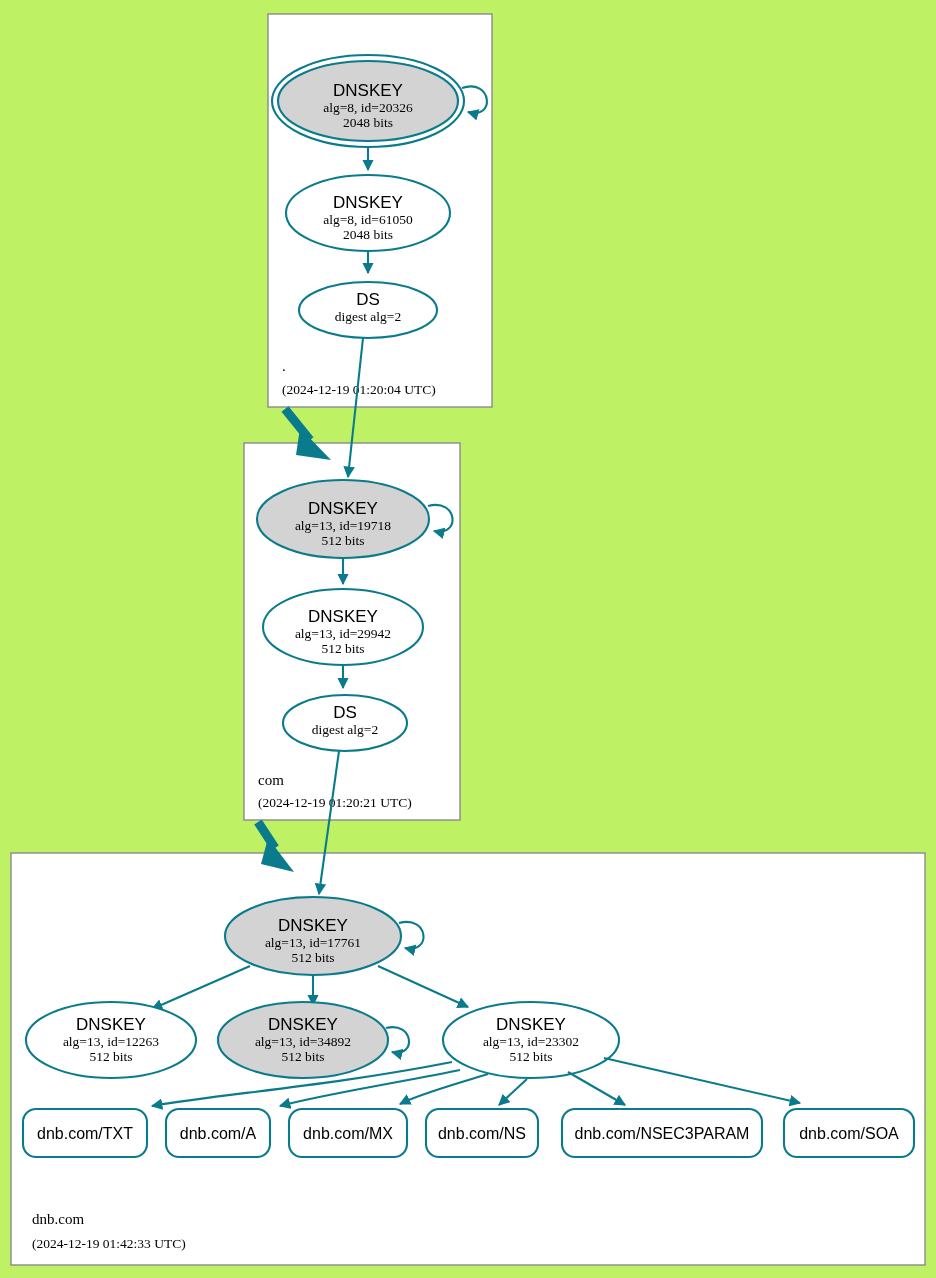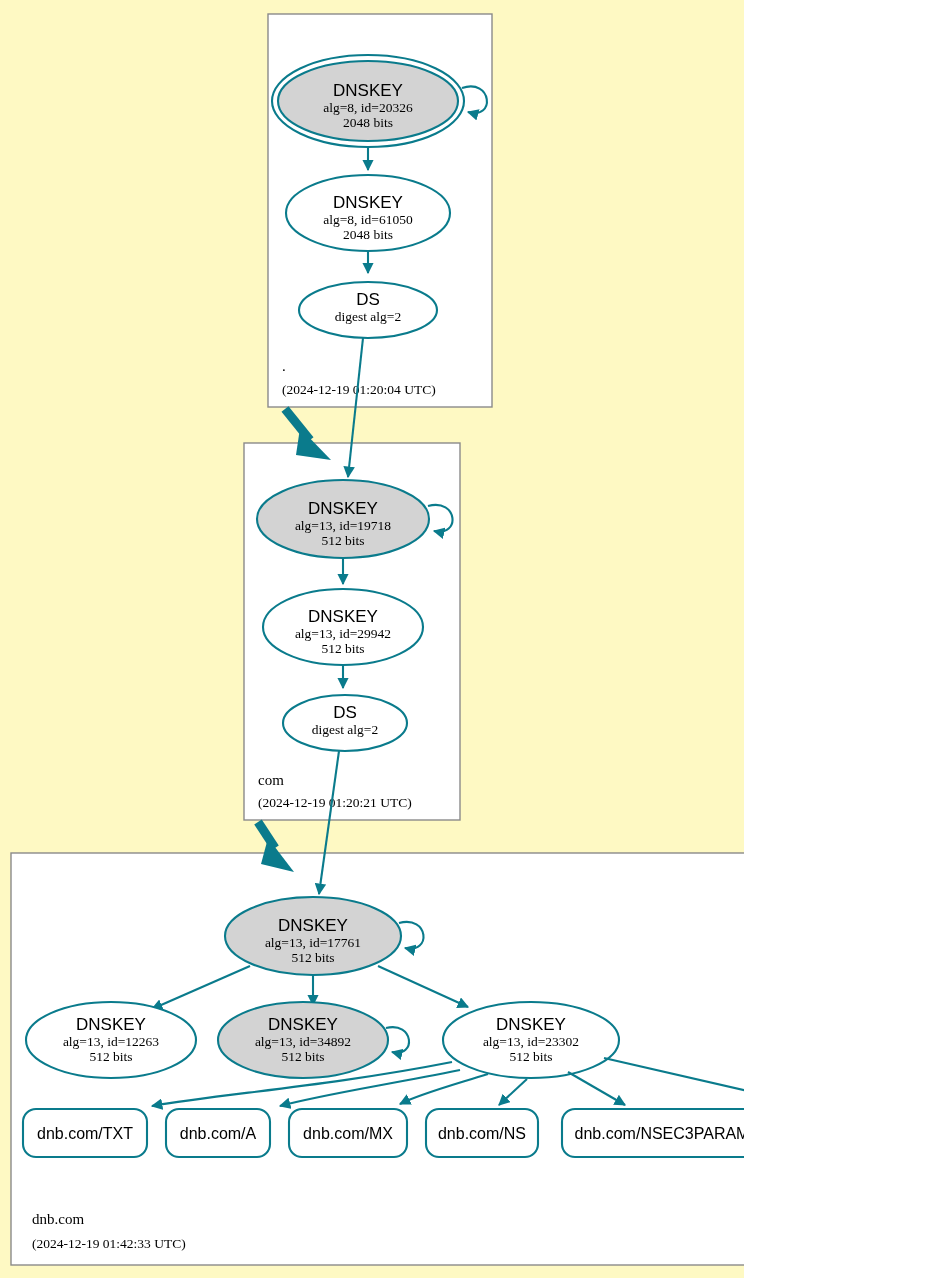--- a/index.html
+++ b/index.html
@@ -6,23 +6,23 @@
   html, body {
     margin: 0;
     padding: 0;
     background: #ffffff;
   }
   body {
     font-family: "Liberation Sans", sans-serif;
   }
   #canvas {
     position: relative;
-    width: 744px;
+    width: 936px;
     height: 1278px;
-    background: #fef9c3;
+    background: #bef264;
     overflow: hidden;
     text-decoration: underline;
   }
   svg.diagram {
     position: absolute;
     top: 0;
     left: 0;
     width: 936px;
     height: 1278px;
   }

